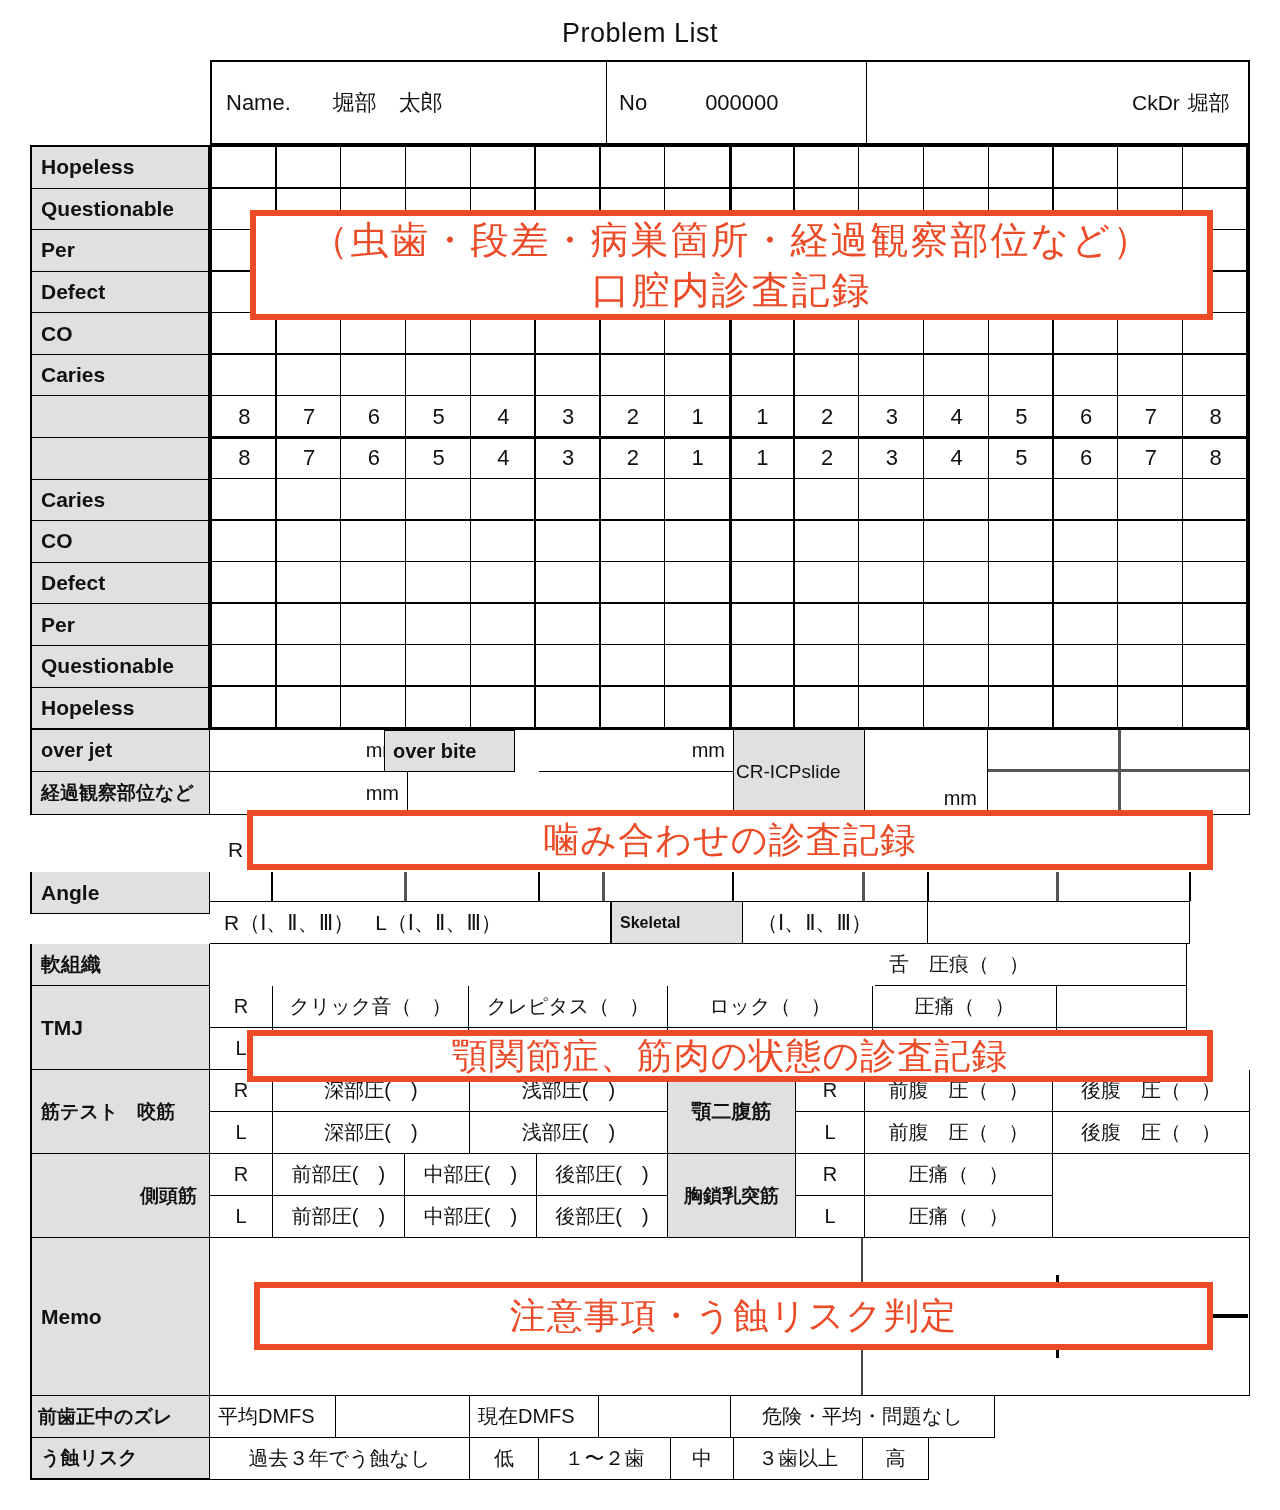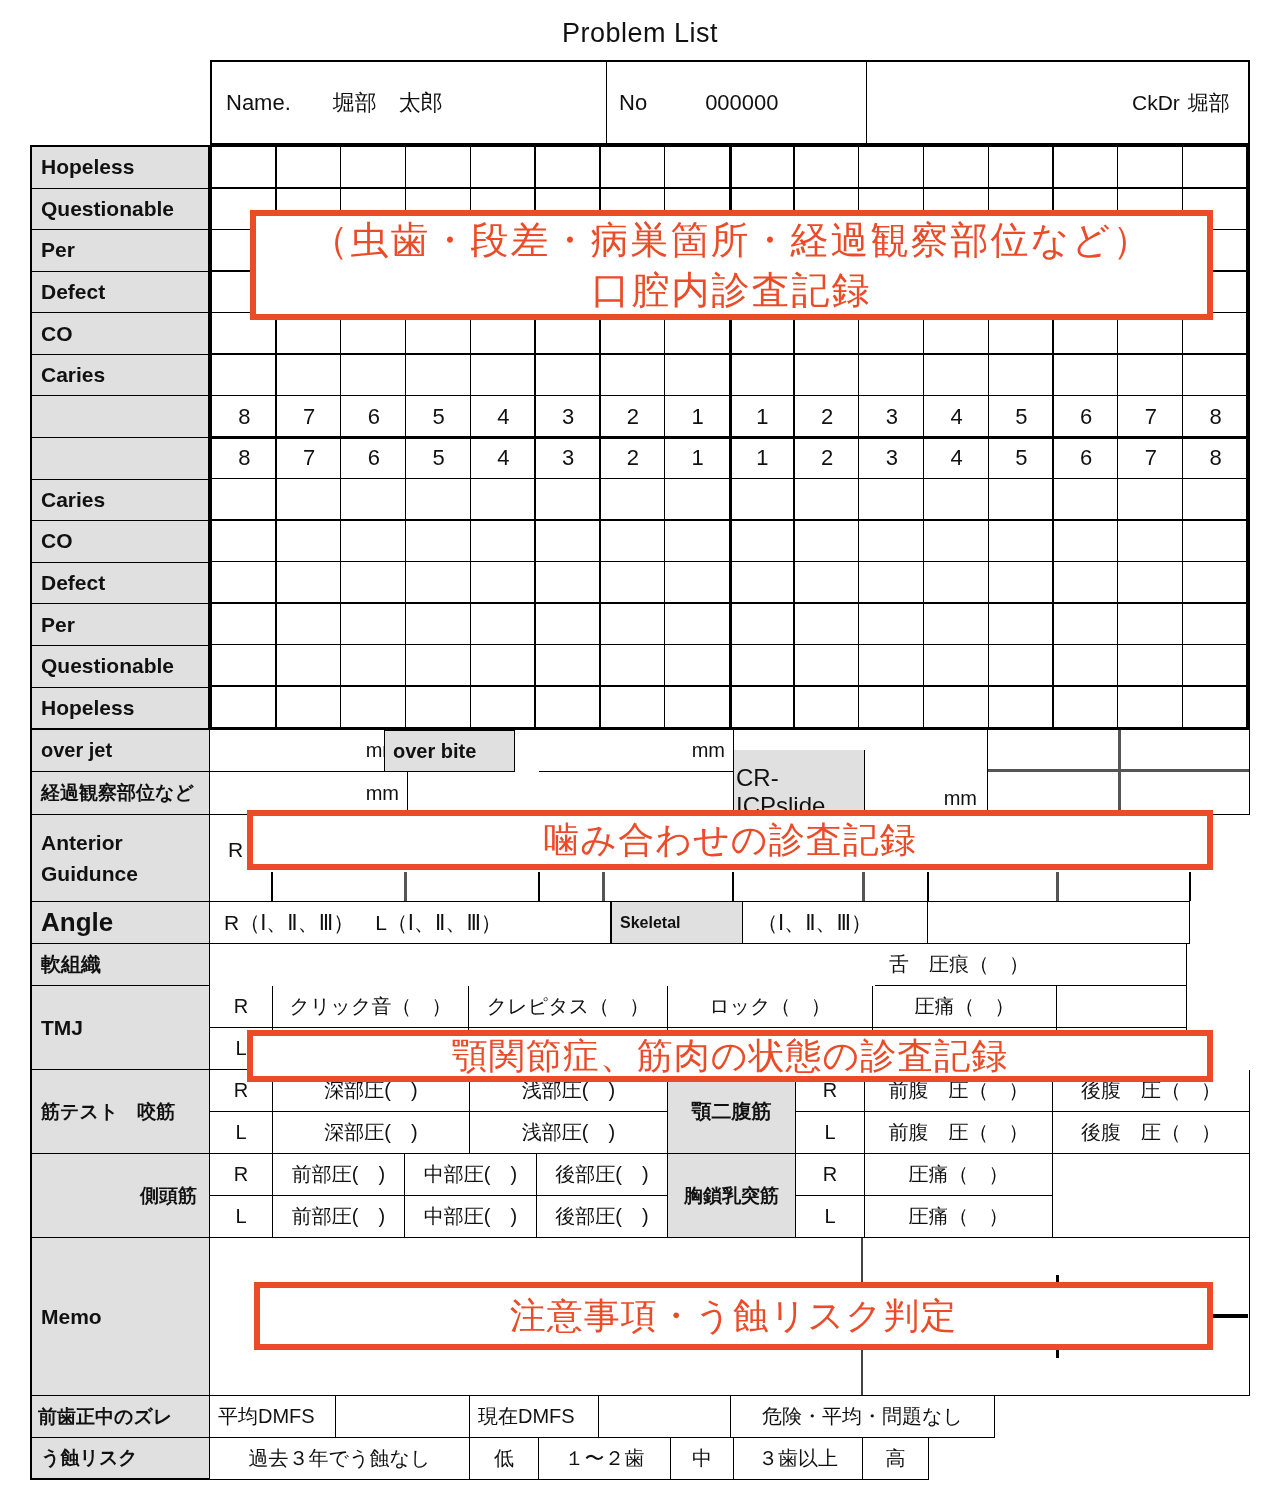--- a/index.html
+++ b/index.html
@@ -117,50 +117,44 @@
         <div class="tooth">8</div>
       </div>
     <div class="vline" style="left:516.5px;top:0;bottom:0;width:3.5px;"></div>
     <div class="vline" style="left:0;right:0;top:288.5px;height:3.5px;"></div>
   </div>
 
   <div class="lab" style="top:730px;height:42px;">over jet</div>
   <div class="c endj" style="left:210px;top:730px;width:198px;height:42px;padding-right:8px;">mm</div>
   <div class="c gray" style="left:384px;top:730px;width:131px;height:42px;padding-left:8px;border-top:1.5px solid #000;border-left:1.5px solid #000;">over bite</div>
   <div class="c endj" style="left:539px;top:730px;width:195px;height:42px;padding-right:8px;">mm</div>
-  <div class="c gray" style="left:734px;top:750px;width:131px;height:85px;padding-left:2px;font-size:24px;font-weight:normal;">CR-ICPslide</div>
+  <div class="c gray" style="left:734px;top:730px;width:131px;height:85px;padding-left:2px;font-size:19px;font-weight:normal;">CR-ICPslide</div>
   <div class="c endj" style="left:865px;top:730px;width:123px;height:85px;align-items:flex-end;padding:0 10px 4px 0;">mm</div>
   <div class="c" style="left:988px;top:730px;width:262px;height:85px;">
     <div class="grayline" style="left:0;right:0;top:39px;height:3px;"></div>
     <div class="grayline" style="left:130px;top:0;bottom:0;width:3px;"></div>
   </div>
   <div class="lab" style="top:772px;height:43px;font-size:19px;">経過観察部位など</div>
   <div class="c endj" style="left:210px;top:772px;width:198px;height:43px;padding-right:8px;">mm</div>
   <div class="c" style="left:408px;top:772px;width:326px;height:43px;"></div>
 
-  <div class="lab" style="top:815px;height:87px;font-size:21px;line-height:31px;">
-    <div>
-      <div>Anterior</div>
-      <div>Guidunce</div>
-    </div>
-  </div>
   <div class="abs" style="left:228px;top:838px;font-size:21px;">R</div>
 
   <div class="vline" style="left:271px;top:872px;height:29px;width:2px;"></div>
   <div class="grayline" style="left:404px;top:872px;height:29px;width:3px;"></div>
   <div class="vline" style="left:538px;top:872px;height:29px;width:2px;"></div>
   <div class="grayline" style="left:602px;top:872px;height:29px;width:3px;"></div>
   <div class="vline" style="left:732px;top:872px;height:29px;width:2px;"></div>
   <div class="grayline" style="left:862px;top:872px;height:29px;width:3px;"></div>
   <div class="vline" style="left:927px;top:872px;height:29px;width:2px;"></div>
   <div class="grayline" style="left:1056px;top:872px;height:29px;width:3px;"></div>
   <div class="vline" style="left:1189px;top:872px;height:29px;width:2px;"></div>
   <div class="vline" style="left:210px;top:900.5px;width:980px;height:1.5px;"></div>
 
-  <div class="lab" style="top:902px;height:42px;font-size:26px;">Angle</div>
+  <div class="lab" style="top:872px;height:42px;font-size:21px;">Angle</div>
   <div class="c" style="left:210px;top:902px;width:401px;height:42px;padding-left:14px;font-size:21px;">R（Ⅰ、Ⅱ、Ⅲ）　L（Ⅰ、Ⅱ、Ⅲ）</div>
   <div class="c gray" style="left:611px;top:902px;width:132px;height:42px;padding-left:8px;font-size:16px;border-left:1.5px solid #000;">Skeletal</div>
   <div class="c" style="left:743px;top:902px;width:185px;height:42px;padding-left:14px;font-size:21px;">（Ⅰ、Ⅱ、Ⅲ）</div>
   <div class="c" style="left:928px;top:902px;width:262px;height:42px;"></div>
 
   <div class="lab" style="top:944px;height:42px;">軟組織</div>
   <div class="c" style="left:875px;top:944px;width:312px;height:42px;padding-left:14px;">舌　圧痕（　）</div>
 
   <div class="lab" style="top:986px;height:84px;font-size:21px;">TMJ</div>
   <div class="c center" style="left:210px;top:986px;width:63px;height:42px;">R</div>

